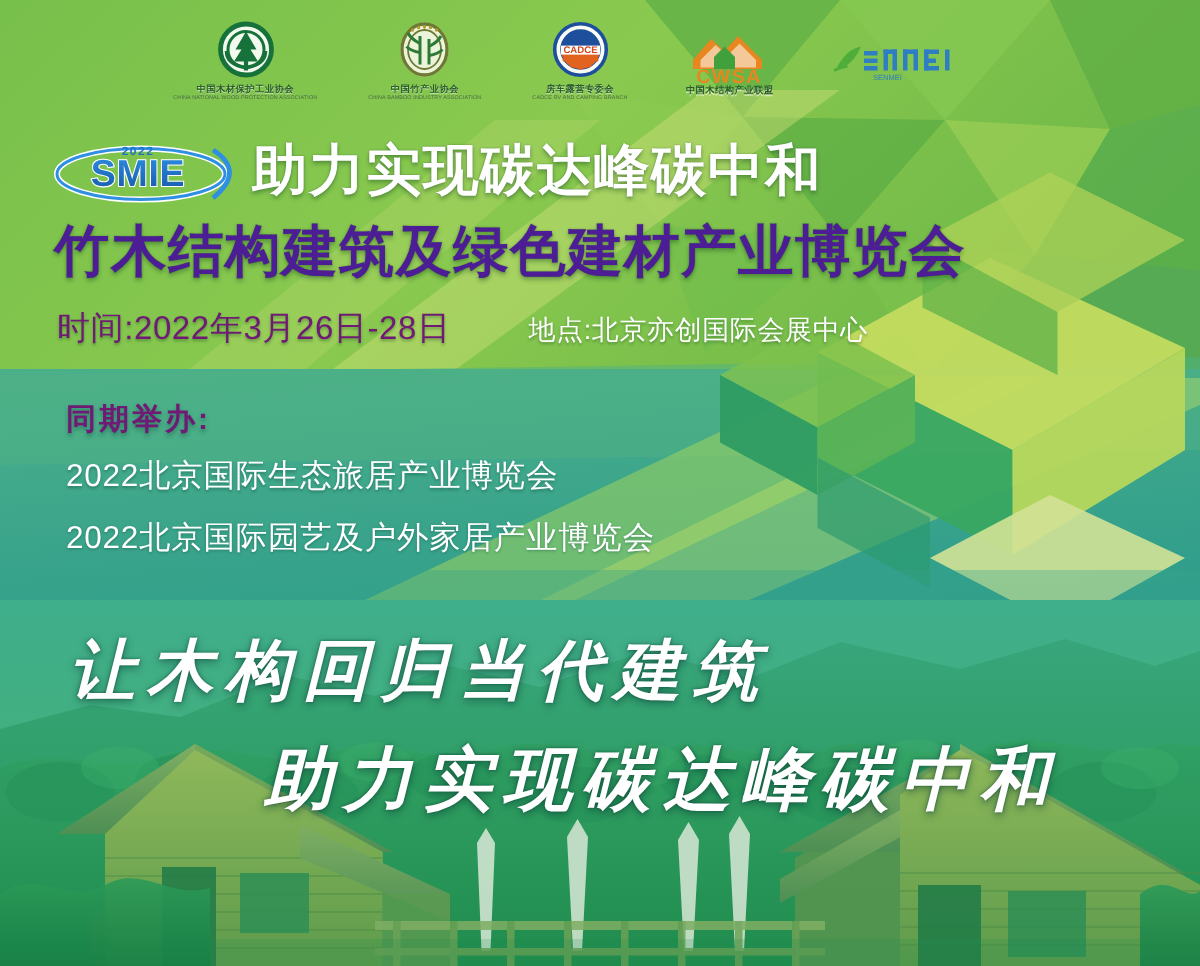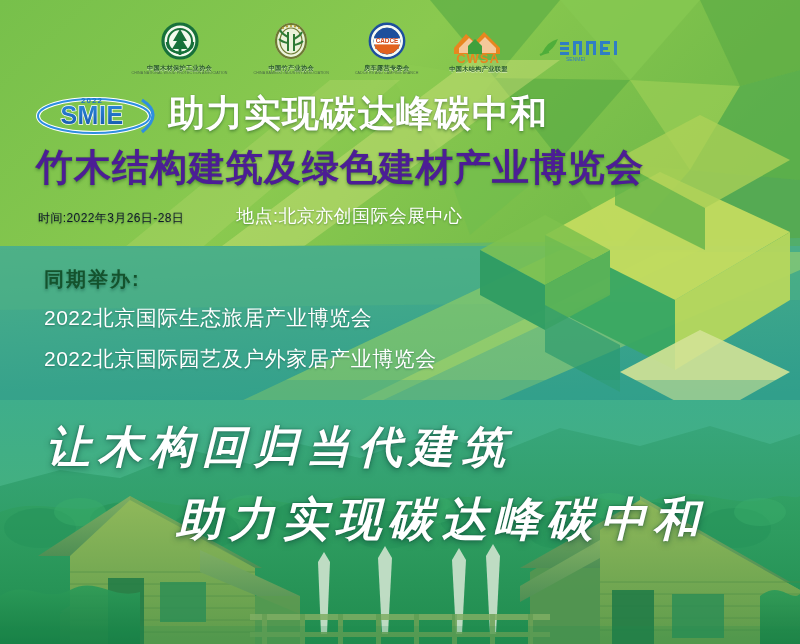--- a/index.html
+++ b/index.html
@@ -16,22 +16,22 @@
     background:linear-gradient(160deg,#7cc04c 0%,#8dc84f 22%,#a6d055 38%,#5fbf7e 58%,#3aa98f 74%,#33a08a 100%);
   }
   .bg-svg{ position:absolute; inset:0; width:800px; height:644px; }
 
   
   .photo{ position:absolute; left:0; right:0; top:400px; height:244px; overflow:hidden; }
   .photo svg{ display:block; width:800px; height:244px; }
 
   
   .logos{
-    position:absolute; left:0; top:8px; width:800px; height:80px;
-    display:flex; align-items:center; justify-content:center; gap:26px;
+    position:absolute; left:0; top:0; width:800px; height:80px;
+    display:flex; align-items:center; justify-content:center; gap:34px;
     padding-left:72px; padding-right:110px;
   }
   .logo{ position:relative; display:flex; flex-direction:column; align-items:center; justify-content:center; }
   .logo svg{ display:block; }
   .logo .lg-text{
     font-size:6.2px; color:#2b5d2a; letter-spacing:.3px; line-height:1.05;
     text-align:center; white-space:nowrap; font-weight:bold;
     text-shadow:0 1px 0 rgba(255,255,255,.55);
   }
   .logo .lg-sub{ font-size:3.6px; color:#4a6a45; letter-spacing:.1px; white-space:nowrap; }
@@ -50,29 +50,29 @@
   }
   .hl-row2{
     padding-left:36px; margin-top:4px;
     font-size:37px; font-weight:bold; color:#4c1d95; letter-spacing:1px;
     line-height:48px; white-space:nowrap;
     text-shadow:0 2px 3px rgba(20,70,30,.38), 0 0 1px rgba(20,70,30,.5);
   }
 
   
   .meta{ position:absolute; left:38px; top:204px; display:flex; align-items:baseline; }
-  .meta .when{ font-size:12px; color:#0f172a; letter-spacing:.4px; white-space:nowrap;
+  .meta .when{ font-size:22px; color:#701a75; letter-spacing:.4px; white-space:nowrap;
     text-shadow:0 1px 2px rgba(20,70,30,.4); }
   .meta .where{ font-size:18px; color:#ffffff; letter-spacing:.4px; white-space:nowrap;
     margin-left:52px; text-shadow:0 1px 2px rgba(20,70,30,.4); }
 
   
   .concurrent{ position:absolute; left:44px; top:266px; }
   .conc-title{
-    font-size:20px; font-weight:bold; color:#14532d; letter-spacing:2px;
+    font-size:20px; font-weight:bold; color:#701a75; letter-spacing:2px;
     text-shadow:0 2px 3px rgba(15,70,60,.45);
   }
   .conc-list{ margin-top:14px; }
   .conc-item{
     font-size:21px; color:#ffffff; letter-spacing:.5px; line-height:1;
     margin-bottom:20px; white-space:nowrap;
     text-shadow:0 1px 2px rgba(15,70,60,.45);
   }
   .conc-item:last-child{ margin-bottom:0; }
 

